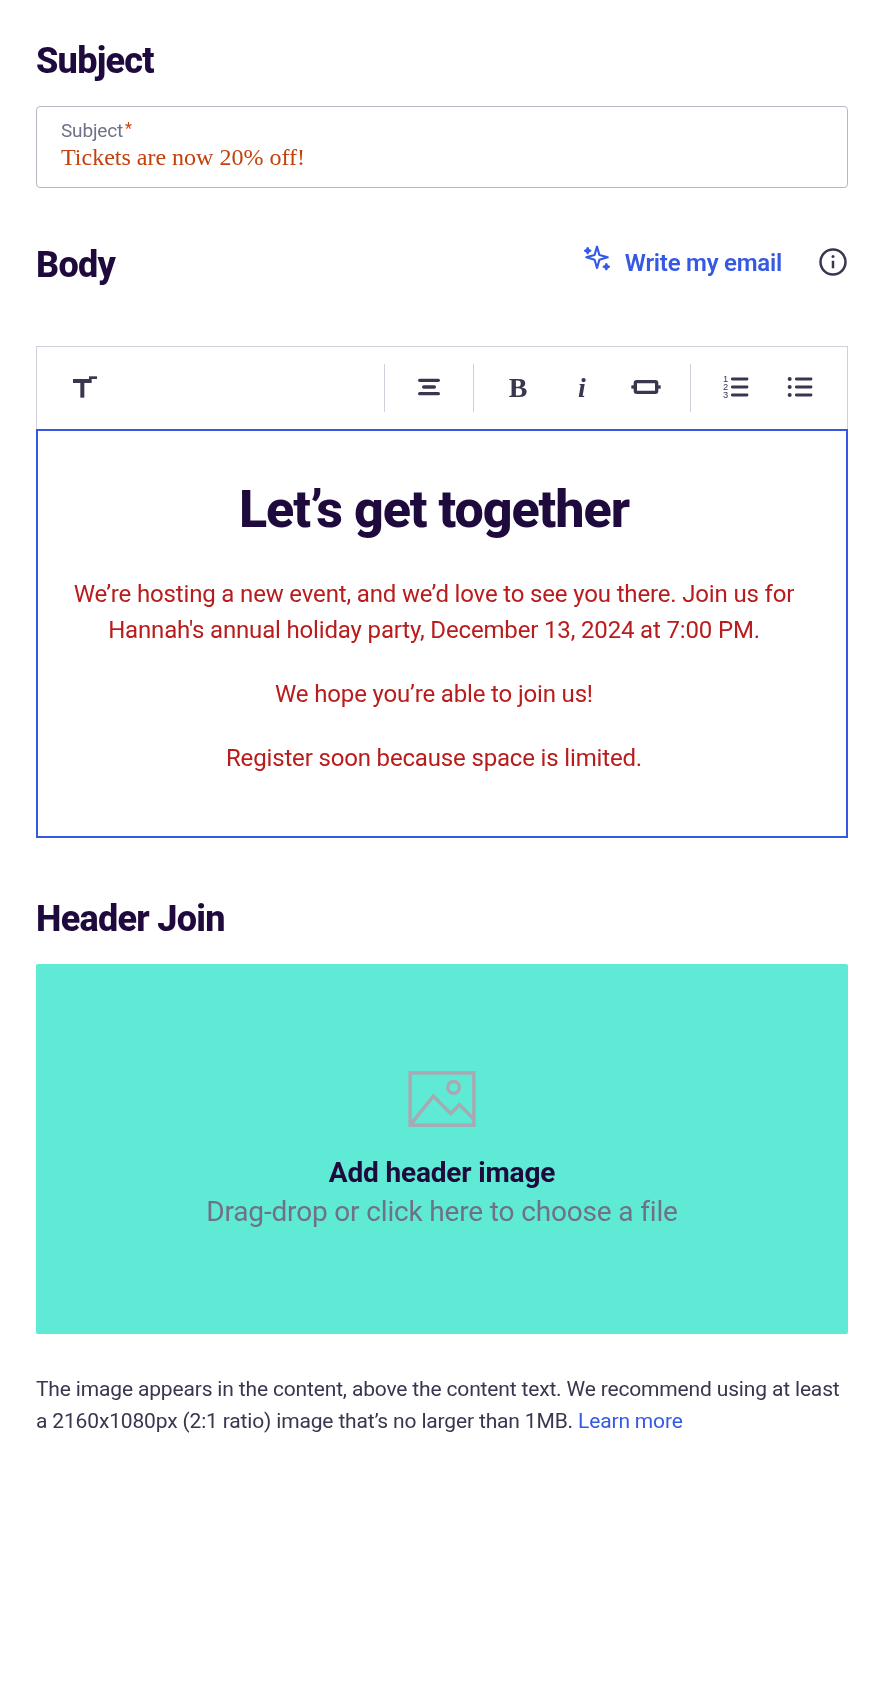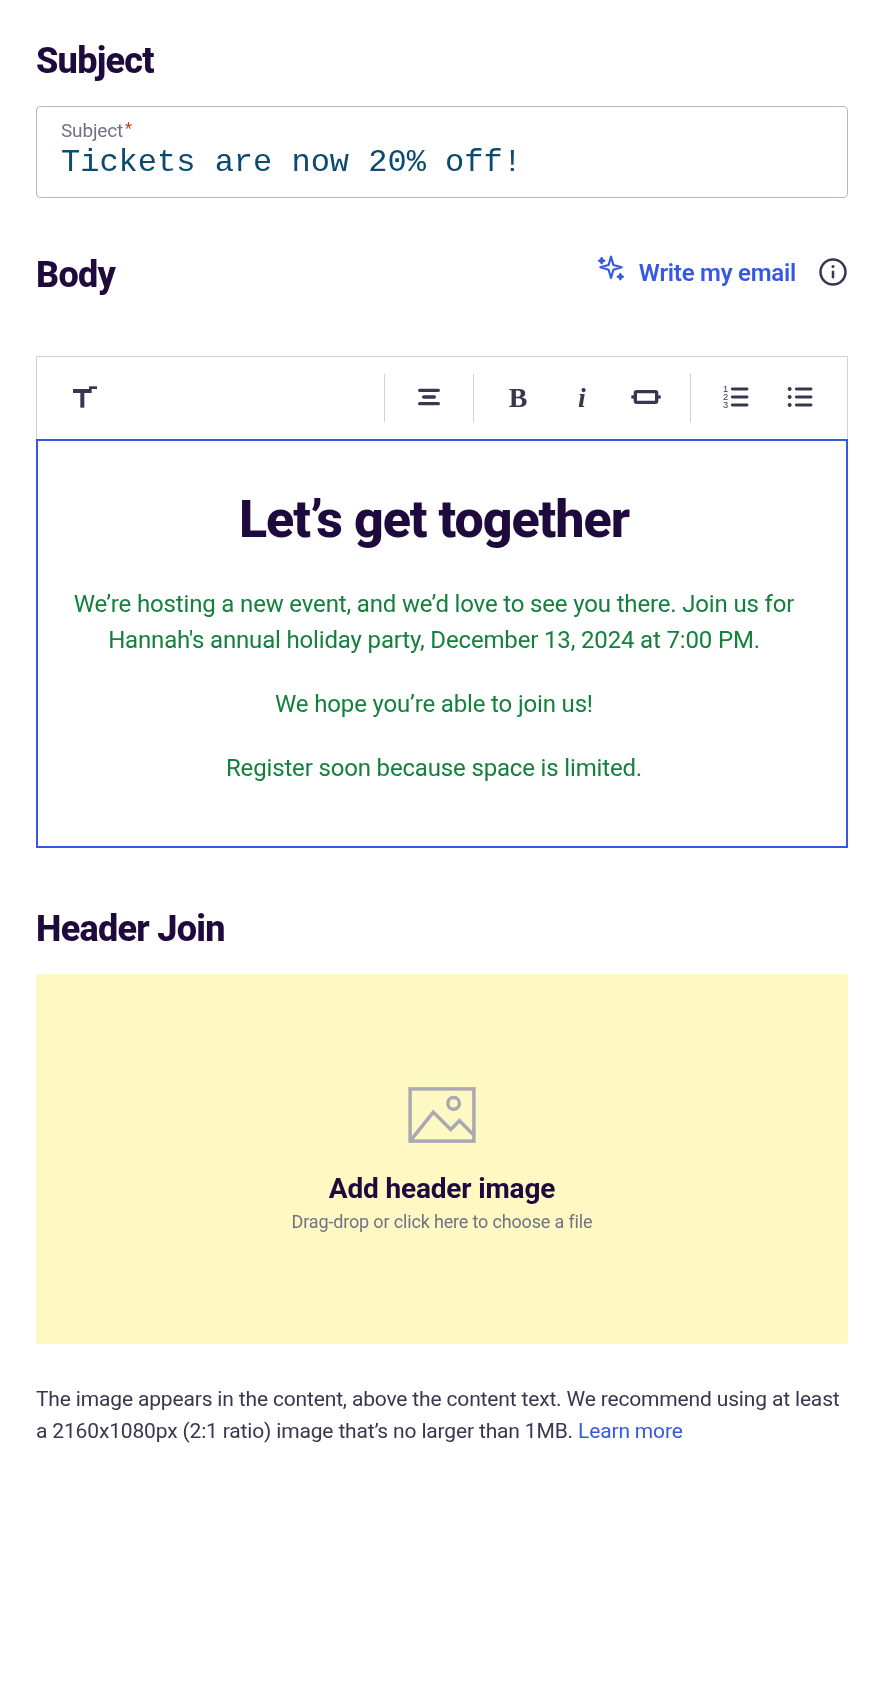--- a/index.html
+++ b/index.html
@@ -37,37 +37,37 @@
   }
   .subject-label .req {
     color: #d1410c;
     font-size: 16px;
     line-height: 1;
   }
   .subject-input {
     border: none;
     outline: none;
     width: 100%;
-    font-size: 32px;
-    color: #0c4a6e;
+    font-size: 24px;
+    color: #c2410c;
     background: transparent;
-    font-family: Liberation Mono, monospace;
+    font-family: Liberation Serif, serif;
   }
   
   .body-header {
     display: flex;
     align-items: flex-start;
     justify-content: space-between;
     margin-bottom: 60px;
   }
   .body-header h2 { margin-bottom: 0; }
   .body-header-actions {
     display: flex;
     align-items: center;
-    gap: 22px;
+    gap: 36px;
   }
   .write-email-btn {
     display: flex;
     align-items: center;
     gap: 12px;
     background: none;
     border: none;
     cursor: pointer;
     color: #3659e3;
     font-size: 24px;
@@ -131,46 +131,46 @@
   }
   .editor-content h1 {
     font-size: 52px;
     font-weight: 800;
     color: #1e0a3c;
     margin-bottom: 36px;
     letter-spacing: -0.02em;
   }
   .editor-content p {
     font-size: 24px;
-    color: #15803d;
+    color: #b91c1c;
     line-height: 1.5;
     margin-bottom: 28px;
   }
   .editor-content p:last-child { margin-bottom: 0; }
   
   .dropzone {
-    background: #fef9c3;
+    background: #5eead4;
     border-radius: 2px;
     height: 370px;
     display: flex;
     flex-direction: column;
     align-items: center;
     justify-content: center;
     margin-bottom: 40px;
     cursor: pointer;
   }
   .dropzone .dz-title {
     font-size: 28px;
     font-weight: 700;
     color: #1e0a3c;
     margin-top: 24px;
     margin-bottom: 6px;
   }
   .dropzone .dz-sub {
-    font-size: 18px;
+    font-size: 28px;
     color: #6f7287;
   }
   .caption {
     font-size: 21px;
     color: #39364f;
     line-height: 1.5;
   }
   .caption a {
     color: #3659e3;
     text-decoration: none;

